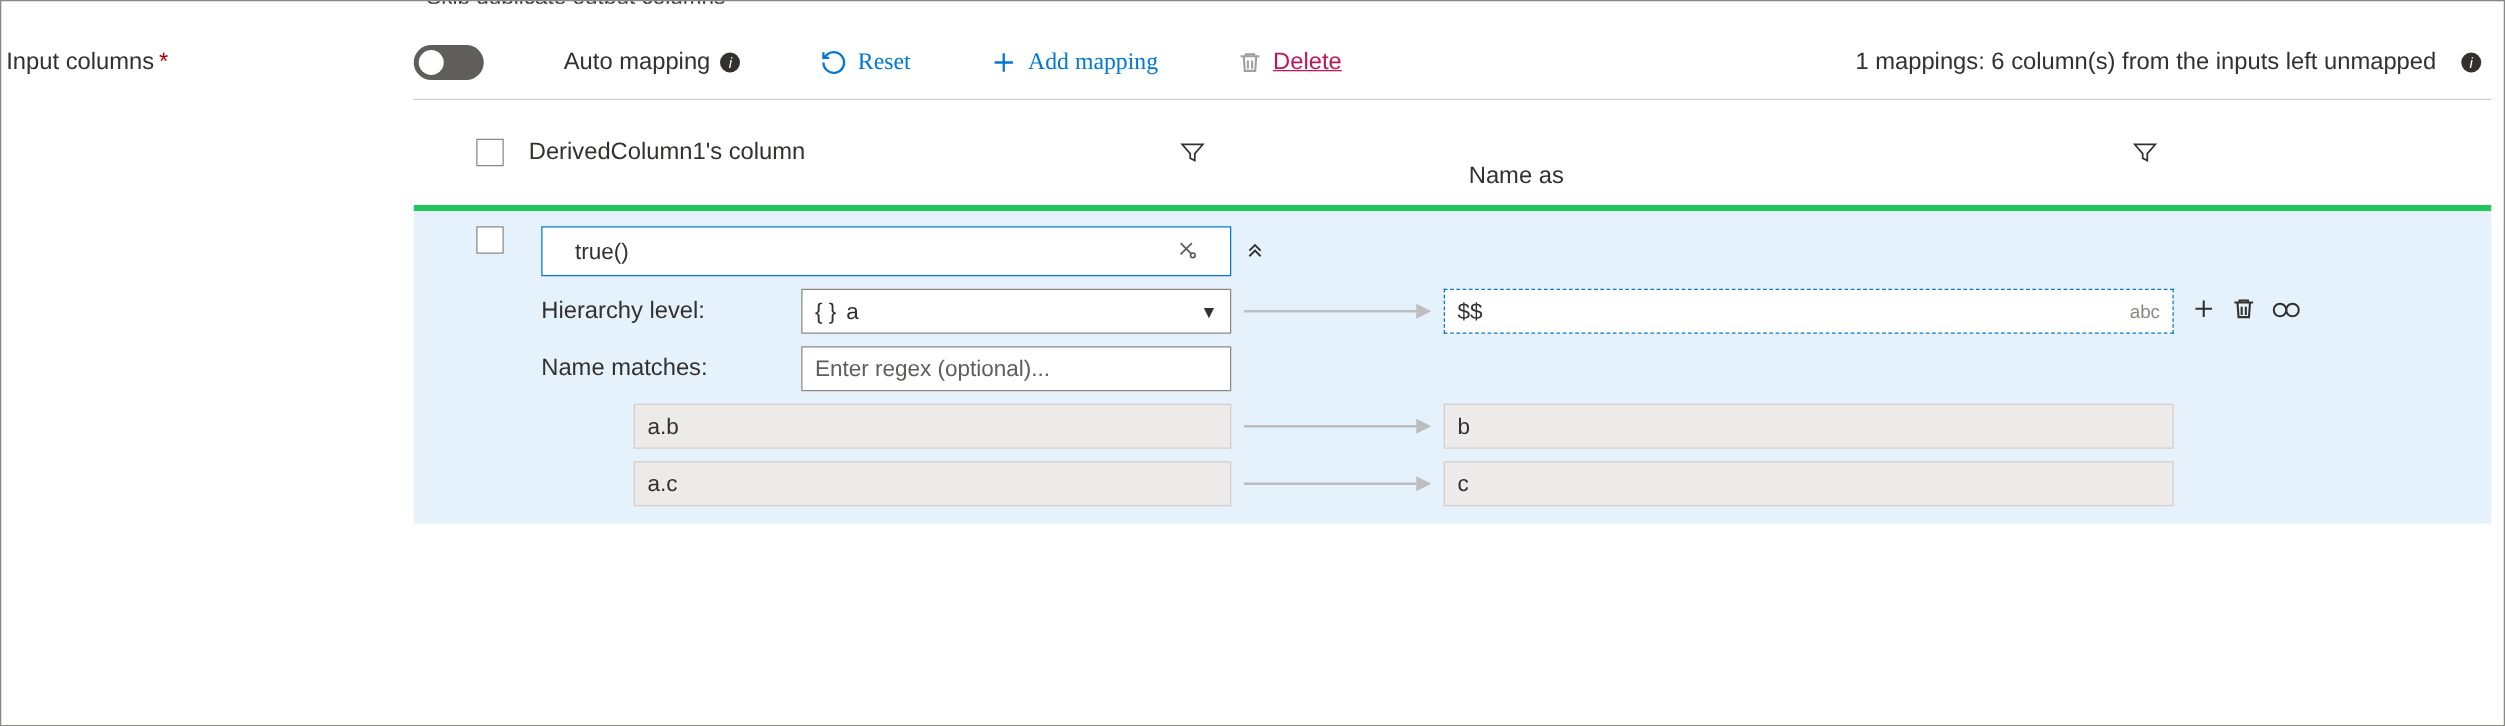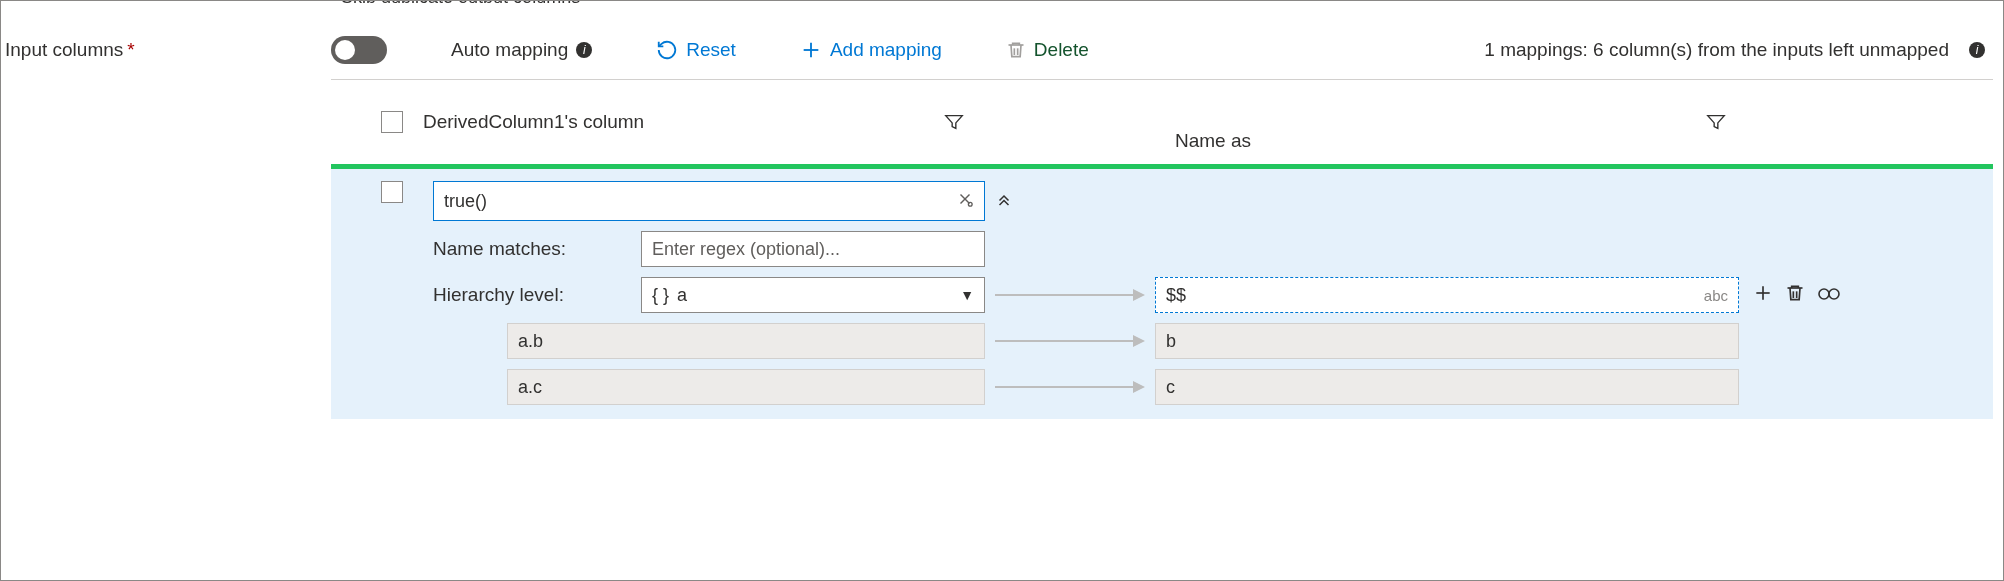--- a/index.html
+++ b/index.html
@@ -56,22 +56,22 @@
     background: #fff;
   }
   .tool {
     display: flex;
     align-items: center;
     gap: 8px;
     font-size: 19px;
     cursor: pointer;
     margin-left: 36px;
   }
-  .tool.blue { color: #0078d4; }
-  .tool.disabled { color: #14532d; cursor: default; }
+  .tool.blue { color: #0078d4; font-family: Liberation Serif, serif; }
+  .tool.disabled { color: #be185d; cursor: default; text-decoration: underline; }
   .info-icon {
     width: 16px; height: 16px;
     border-radius: 8px;
     background: #323130;
     color: #fff;
     font-size: 12px;
     display: inline-flex;
     align-items: center; justify-content: center;
     font-style: italic;
   }
@@ -123,21 +123,21 @@
     gap: 10px;
   }
   .expr-box {
     width: 552px;
     height: 40px;
     border: 1px solid #0078d4;
     background: #fff;
     display: flex;
     align-items: center;
     justify-content: space-between;
-    padding: 0 10px;
+    padding: 0 26px;
     font-size: 18px;
   }
   .fx-icon {
     font-size: 16px;
     color: #605e5c;
     position: relative;
   }
   .chev-up {
     font-size: 16px;
     color: #323130;
@@ -301,25 +301,20 @@
                 <circle cx="19" cy="19" r="2.5"></circle>
               </svg>
           </span>
         </div>
         <span class="chev-up">
           <svg width="18" height="18" viewBox="0 0 24 24" fill="none" stroke="#323130" stroke-width="2">
               <polyline points="6 14 12 8 18 14"></polyline>
               <polyline points="6 20 12 14 18 20"></polyline>
             </svg>
         </span>
-      </div>
-
-      <div class="form-row">
-        <div class="form-label">Name matches:</div>
-        <input class="textin" type="text" placeholder="Enter regex (optional)..." style="">
       </div>
 
       <div class="form-row">
         <div class="form-label">Hierarchy level:</div>
         <div class="select">
           <span>{ }</span>
           <span>a</span>
           <span class="caret">▼</span>
         </div>
         <div class="arrow">
@@ -350,20 +345,25 @@
           </span>
           <span class="action-icon">
             <svg width="24" height="14" viewBox="0 0 24 14" fill="none" stroke="#323130" stroke-width="1.6">
                 <circle cx="7" cy="7" r="5"></circle>
                 <circle cx="17" cy="7" r="5"></circle>
               </svg>
           </span>
         </div>
       </div>
 
+      <div class="form-row">
+        <div class="form-label">Name matches:</div>
+        <input class="textin" type="text" placeholder="Enter regex (optional)..." style="">
+      </div>
+
       <div class="map-grid-row">
         <div class="ro-box ro-left">a.b</div>
         <div class="arrow">
           <svg width="150" height="16" viewBox="0 0 150 16">
               <line x1="0" y1="8" x2="138" y2="8" stroke="#bdbdbd" stroke-width="2"></line>
               <polygon points="138,2 150,8 138,14" fill="#bdbdbd"></polygon>
             </svg>
         </div>
         <div class="ro-box ro-right">b</div>
       </div>

